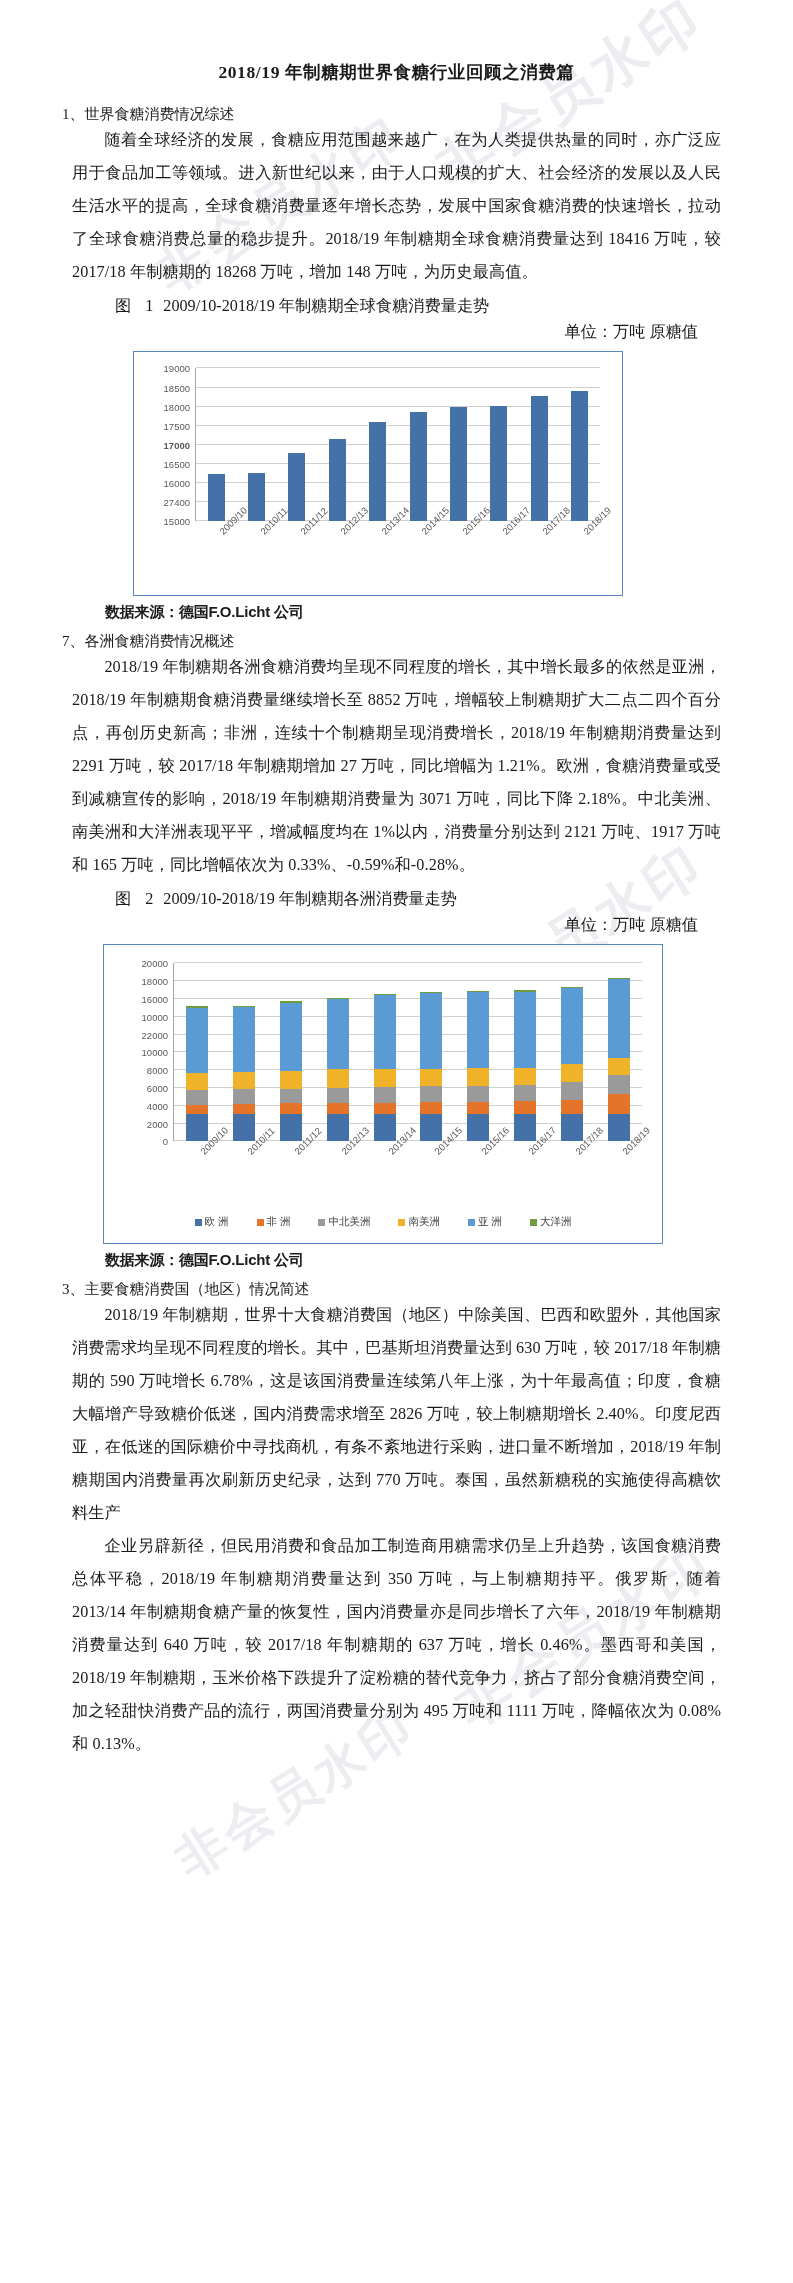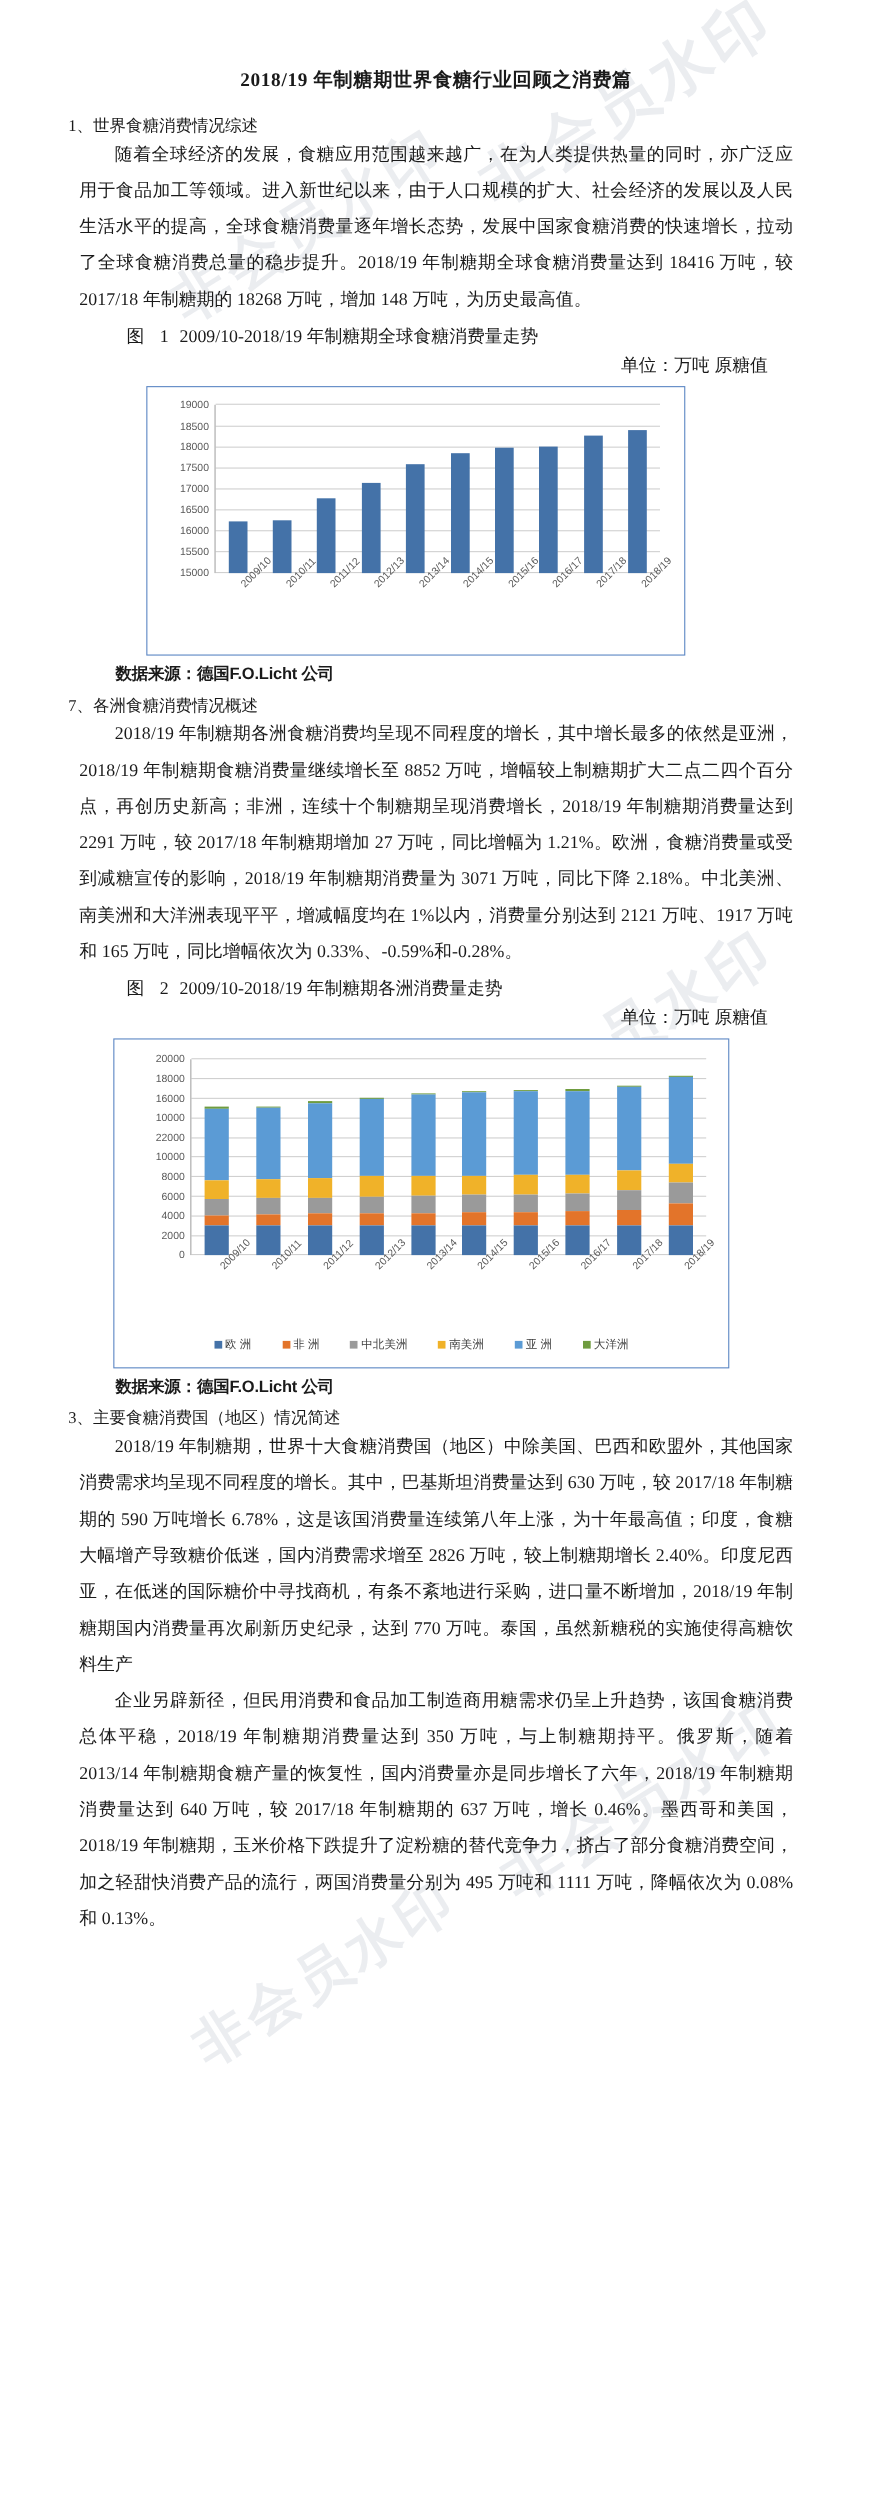--- a/index.html
+++ b/index.html
@@ -196,27 +196,27 @@
     <span>图</span><span class="num">1</span><span>2009/10-2018/19 年制糖期全球食糖消费量走势</span>
   </div>
   <div class="unit">单位：万吨  原糖值</div>
 
   <div class="chartbox" id="chart1-box">
     <div class="plot-wrap">
       <div class="plot" id="c1plot">
           <div class="gridline" style="bottom: 0%;"></div>
           <div class="ylab" style="bottom: 0%; top: auto; transform: translateY(50%); margin-left: 44px;">15000</div>
           <div class="gridline" style="bottom: 12.5%;"></div>
-          <div class="ylab" style="bottom: 12.5%; top: auto; transform: translateY(50%);">15500</div>
+          <div class="ylab" style="bottom: 12.5%; top: auto; transform: translateY(50%);">27400</div>
           <div class="gridline" style="bottom: 25%;"></div>
           <div class="ylab" style="bottom: 25%; top: auto; transform: translateY(50%);">16000</div>
           <div class="gridline" style="bottom: 37.5%;"></div>
           <div class="ylab" style="bottom: 37.5%; top: auto; transform: translateY(50%);">16500</div>
           <div class="gridline" style="bottom: 50%;"></div>
-          <div class="ylab" style="bottom: 50%; top: auto; transform: translateY(50%);">17000</div>
+          <div class="ylab" style="bottom: 50%; top: auto; transform: translateY(50%); font-weight: bold;">17000</div>
           <div class="gridline" style="bottom: 62.5%;"></div>
           <div class="ylab" style="bottom: 62.5%; top: auto; transform: translateY(50%);">17500</div>
           <div class="gridline" style="bottom: 75%;"></div>
           <div class="ylab" style="bottom: 75%; top: auto; transform: translateY(50%);">18000</div>
           <div class="gridline" style="bottom: 87.5%;"></div>
           <div class="ylab" style="bottom: 87.5%; top: auto; transform: translateY(50%); margin-left: 46px;">18500</div>
           <div class="gridline" style="bottom: 100%;"></div>
           <div class="ylab" style="bottom: 100%; top: auto; transform: translateY(50%);">19000</div>
           <div class="axisline" style="left: -1px; top: 0px; bottom: 0px; width: 1px; background: rgb(166, 166, 166);"></div>
           <div class="bars">

